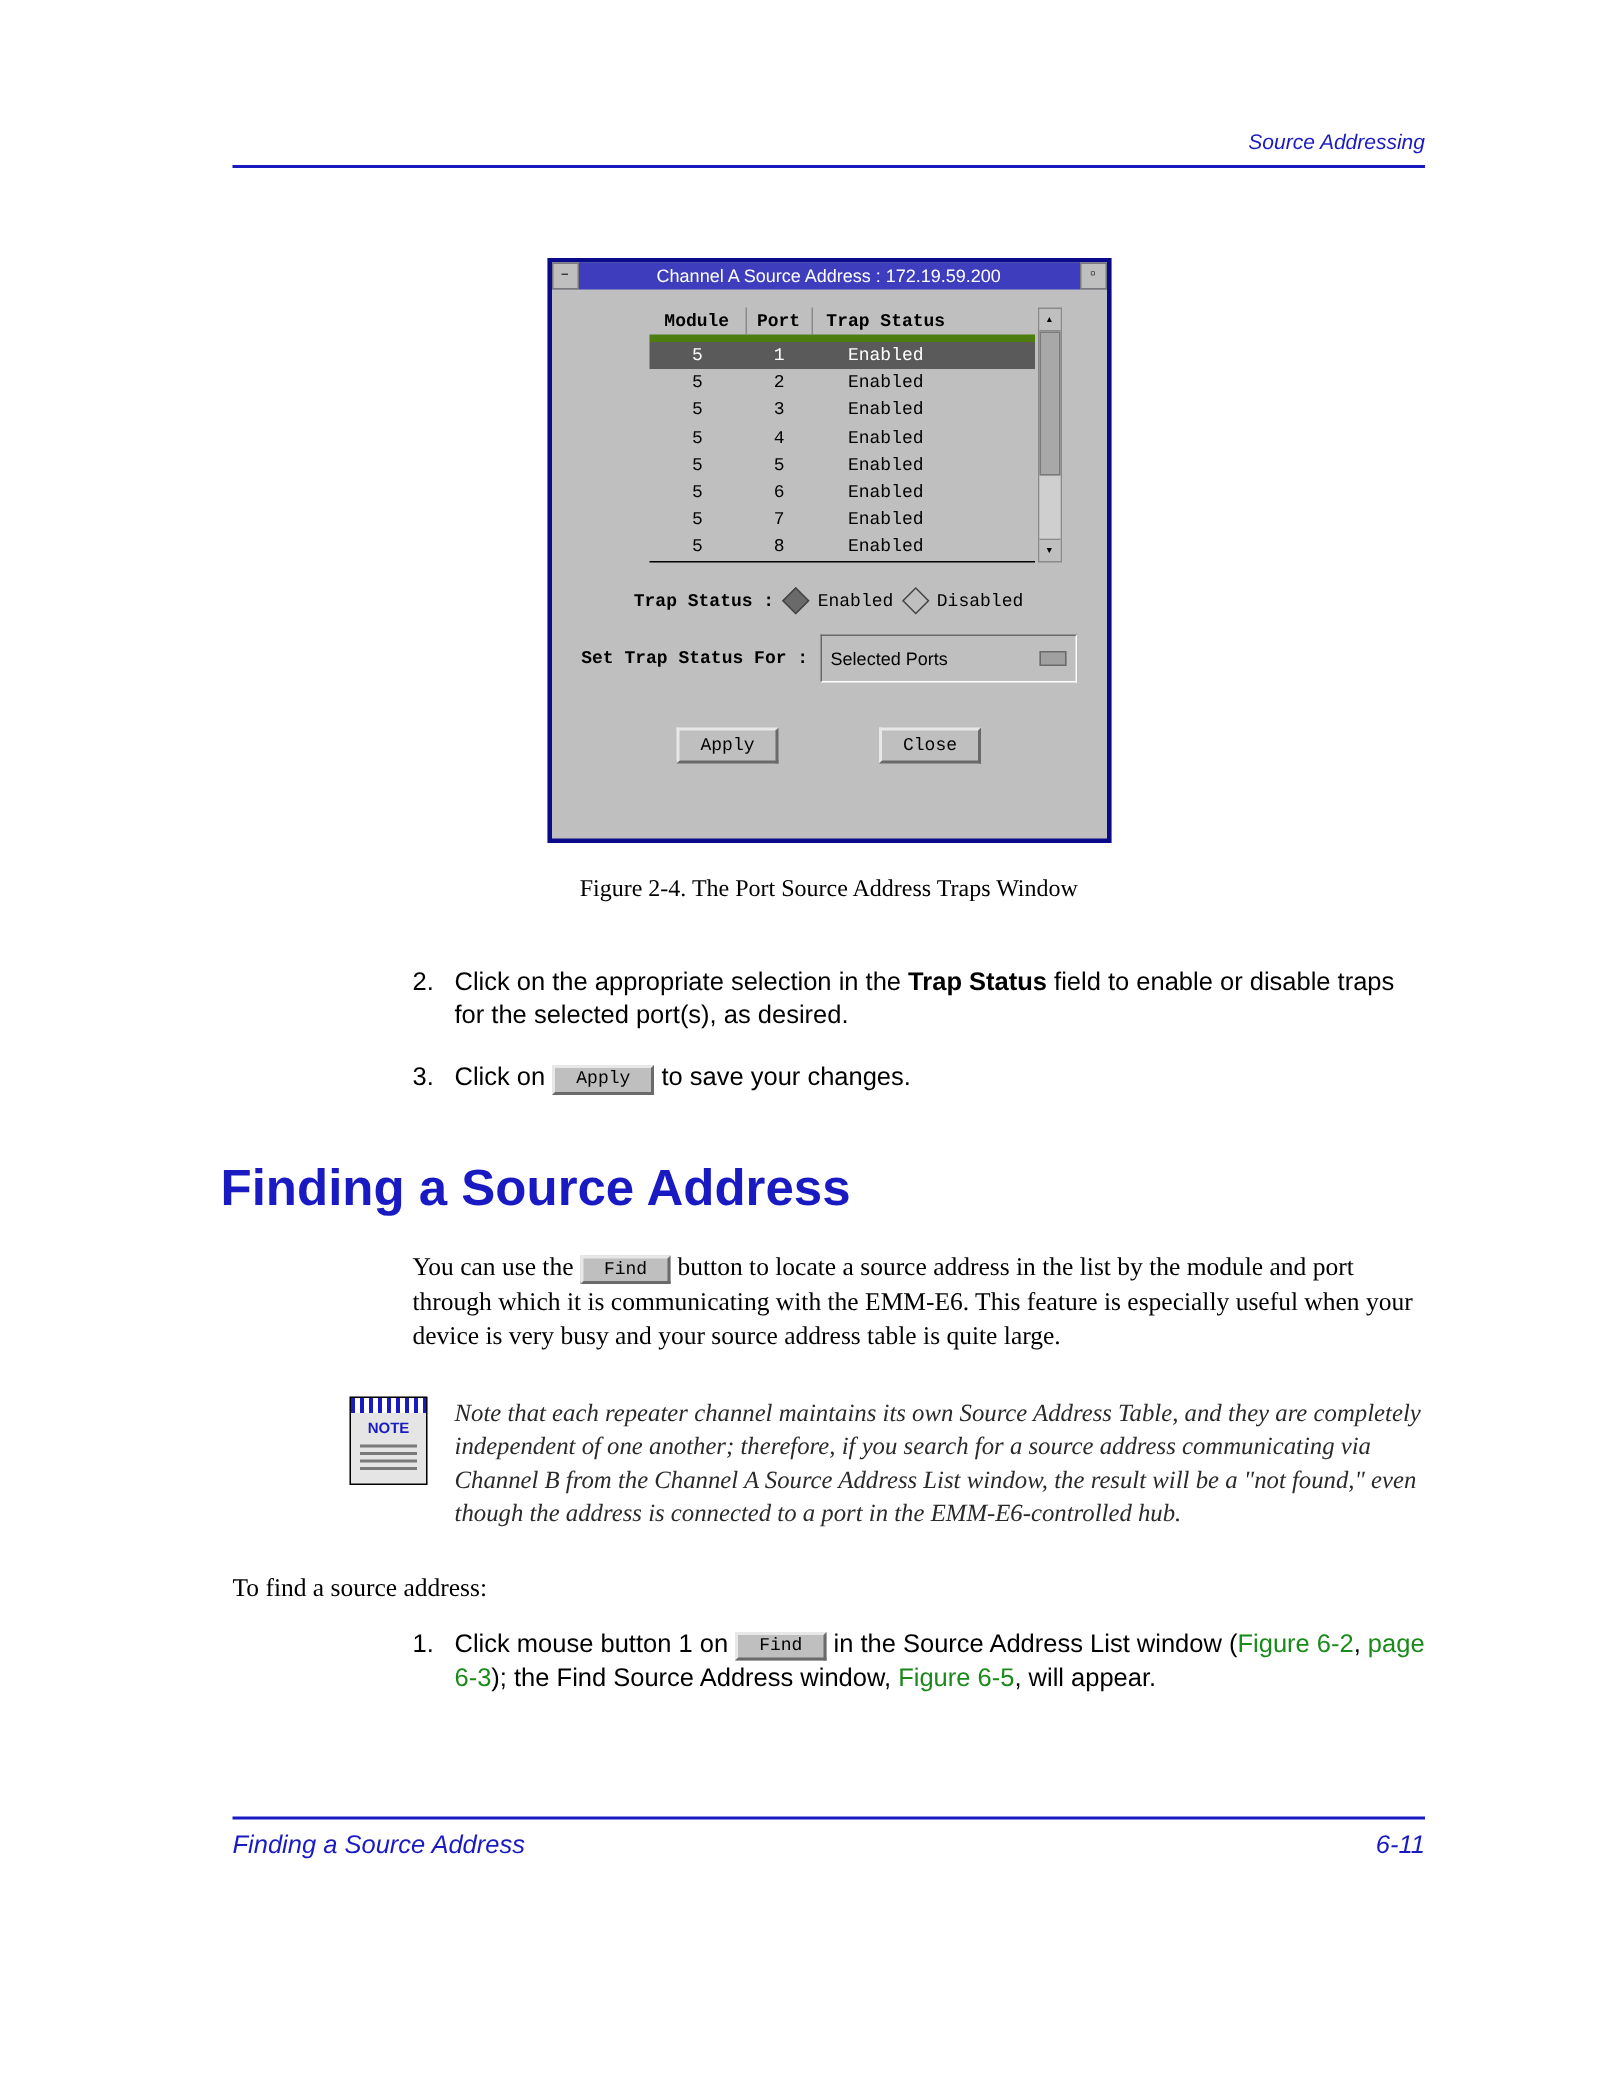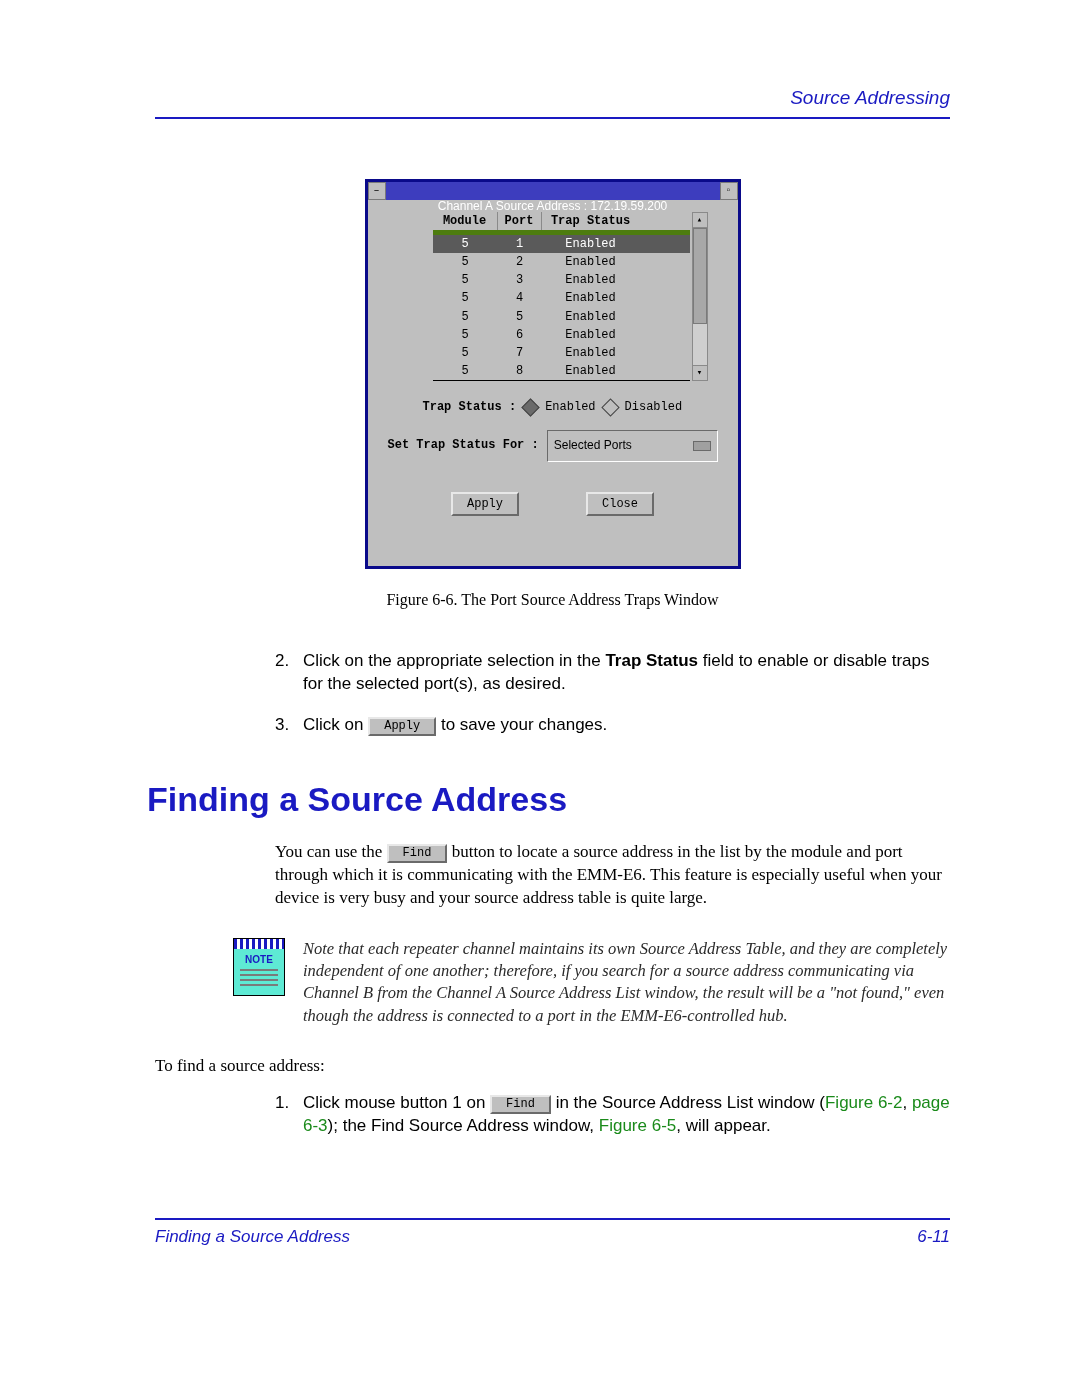--- a/index.html
+++ b/index.html
@@ -14,21 +14,21 @@
   }
   .page {
     padding: 85px 130px 60px 155px;
     box-sizing: border-box;
   }
   .header-right {
     text-align: right;
     color: #1a1ac2;
     font-style: italic;
     font-family: Arial, Helvetica, sans-serif;
-    font-size: 19px;
+    font-size: 14px;
     margin-bottom: 6px;
   }
   .header-rule {
     height: 2px;
     background: #1a1ac2;
     margin-bottom: 60px;
   }
 
   
   .shot-wrap {
@@ -61,21 +61,21 @@
     align-items: center;
     justify-content: center;
     font-family: "Courier New", monospace;
     font-size: 10px;
     box-sizing: border-box;
     color: #000;
   }
   .titlebar-title {
     flex: 1;
     text-align: center;
-    padding-top: 16px;
+    padding-top: 1px;
   }
   .table-area {
     margin: 12px 30px 10px 65px;
   }
   .table-inner {
     display: flex;
   }
   .table-grid {
     flex: 1;
   }
@@ -205,21 +205,21 @@
   .note-block {
     display:flex;
     align-items:flex-start;
     margin: 20px 0 28px 78px;
     gap: 18px;
   }
   .note-icon {
     width: 50px;
     flex-shrink:0;
     border:1px solid #000;
-    background:#5eead4;
+    background:#e5e5e5;
     text-align:center;
     padding-bottom:6px;
   }
   .note-icon .coil {
     height:10px;
     background: repeating-linear-gradient(90deg,#1a1ac2 0 3px,#fff 3px 6px);
     margin-bottom:4px;
   }
   .note-icon .label {
     color:#1a1ac2;font-weight:bold;font-size:10px;font-family:Arial,Helvetica,sans-serif;
@@ -343,21 +343,21 @@
         </div>
       </div>
 
       <div class="btn-row">
         <div class="motif-btn">Apply</div>
         <div class="motif-btn">Close</div>
       </div>
     </div>
   </div>
 
-  <div class="caption">Figure 6-6. The Port Source Address Traps Window</div>
+  <div class="caption">Figure 2-4. The Port Source Address Traps Window</div>
 
   <div class="steps">
     <div class="step">
       <div class="num">2.</div>
       <div class="body">
         <span>Click on the appropriate selection in the </span><b>Trap Status</b><span> field to enable or disable traps for the selected port(s), as desired.</span>
       </div>
     </div>
     <div class="step">
       <div class="num">3.</div>

